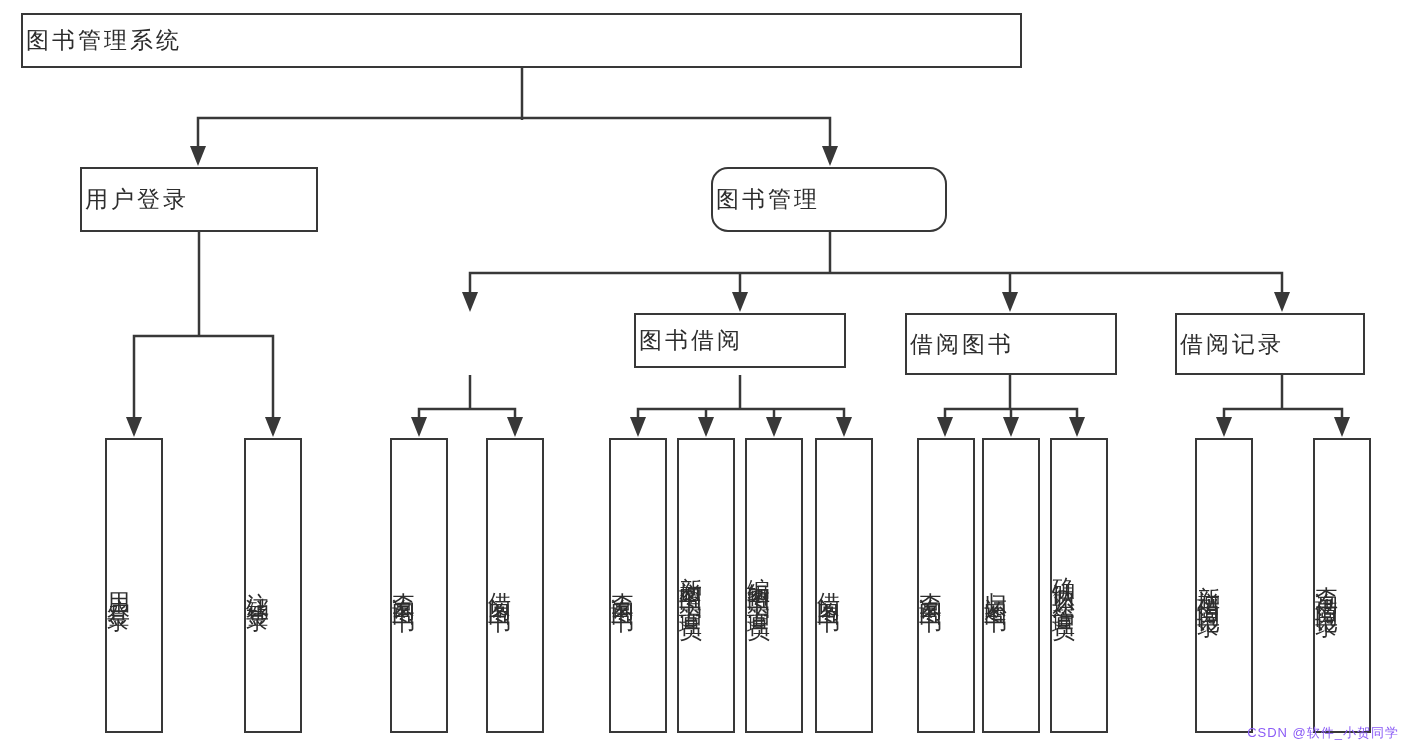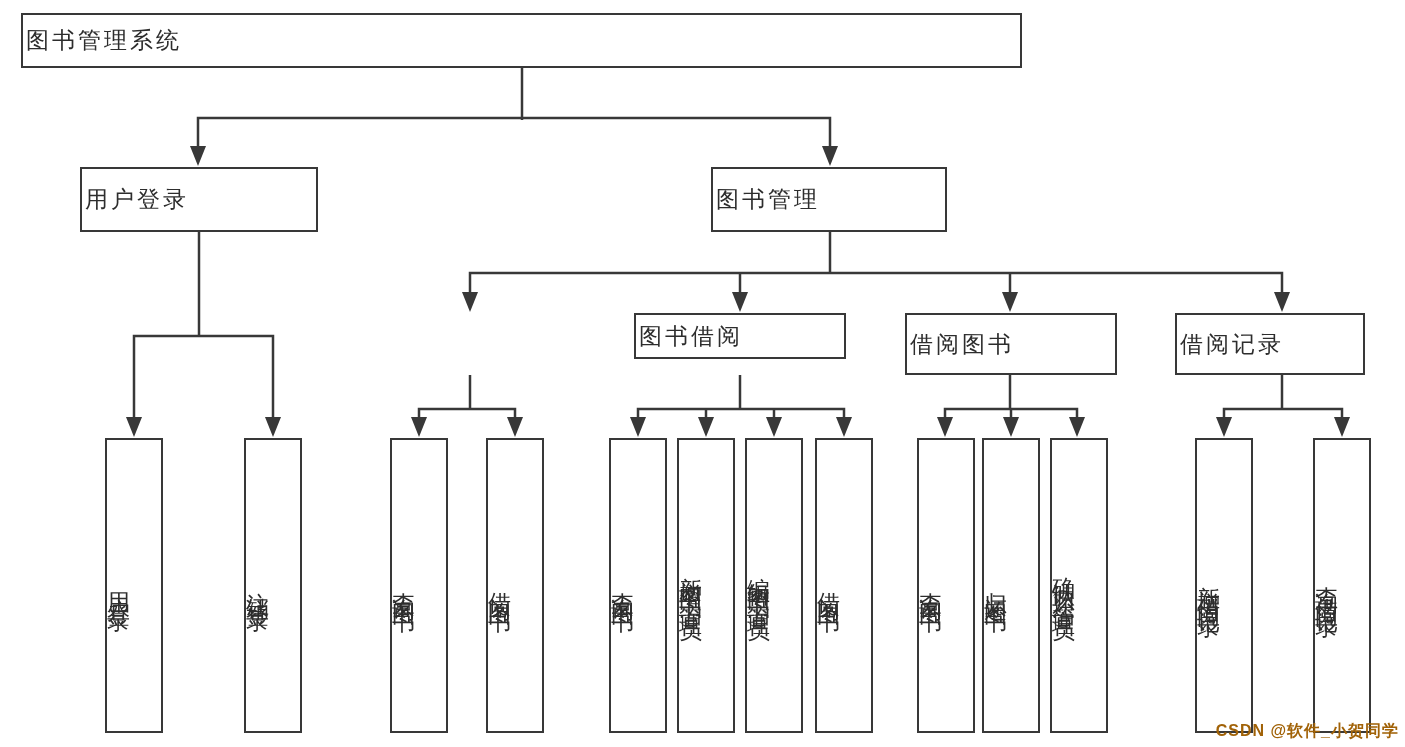--- a/index.html
+++ b/index.html
@@ -37,25 +37,24 @@
     text-orientation: mixed;
     font-size: 23px;
     line-height: 1;
     letter-spacing: 6px;
     color: #2d2d2d;
   }
   .watermark {
     position: absolute;
     right: 6px;
     bottom: 5px;
-    font-size: 16px;
+    font-size: 13px;
     letter-spacing: 1px;
-    color: #a16207;
+    color: #8b5cf6;
     white-space: nowrap;
-    font-weight: bold;
   }
 </style>
 </head>
 <body>
 
 <div class="canvas">
 
   <svg class="wires" width="1405" height="747" viewBox="0 0 1405 747">
     <g stroke="#383838" stroke-width="2.5" fill="none">
       <path d="M522,68 V120"></path>
@@ -101,25 +100,25 @@
     </g>
   </svg>
 
   <div class="node" style="left:21px; top:13px; width:1001px; height:55px;">
     <span class="hlabel">图书管理系统</span>
   </div>
 
   <div class="node" style="left:80px; top:167px; width:238px; height:65px;">
     <span class="hlabel">用户登录</span>
   </div>
-  <div class="node" style="left:711px; top:167px; width:236px; height:65px;">
+  <div class="node" style="left:711px; top:167px; width:236px; height:65px;border-radius:17px;">
     <span class="hlabel">图书管理</span>
   </div>
 
-  <div class="node" style="left:634px; top:313px; width:212px; height:46px;">
+  <div class="node" style="left:634px; top:313px; width:212px; height:55px;">
     <span class="hlabel">图书借阅</span>
   </div>
   <div class="node" style="left:905px; top:313px; width:212px; height:62px;">
     <span class="hlabel">借阅图书</span>
   </div>
   <div class="node" style="left:1175px; top:313px; width:190px; height:62px;">
     <span class="hlabel">借阅记录</span>
   </div>
 
   <div class="node" style="left:105px; top:438px; width:58px; height:295px;">

